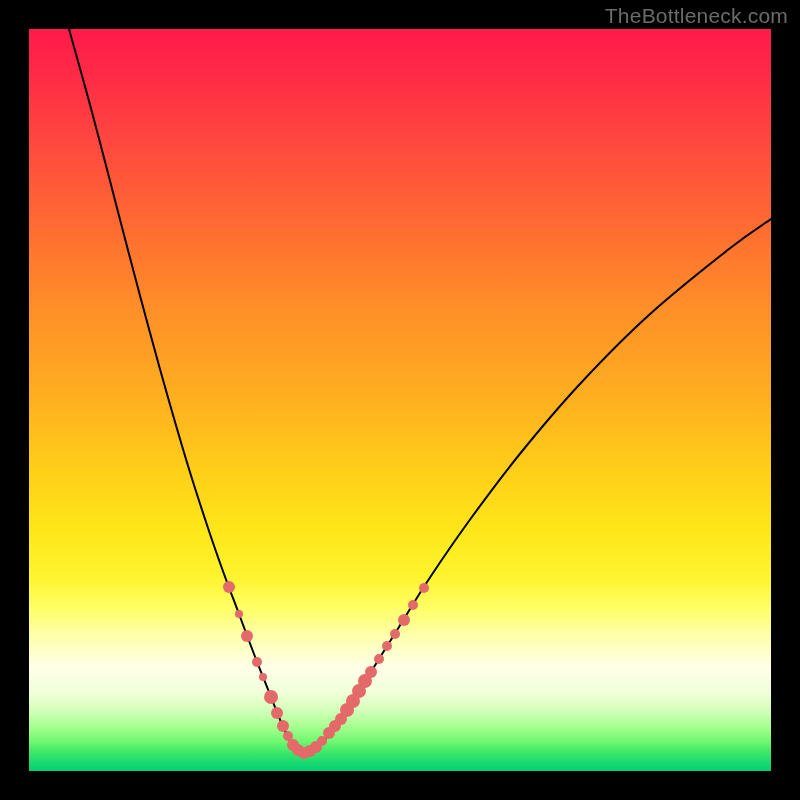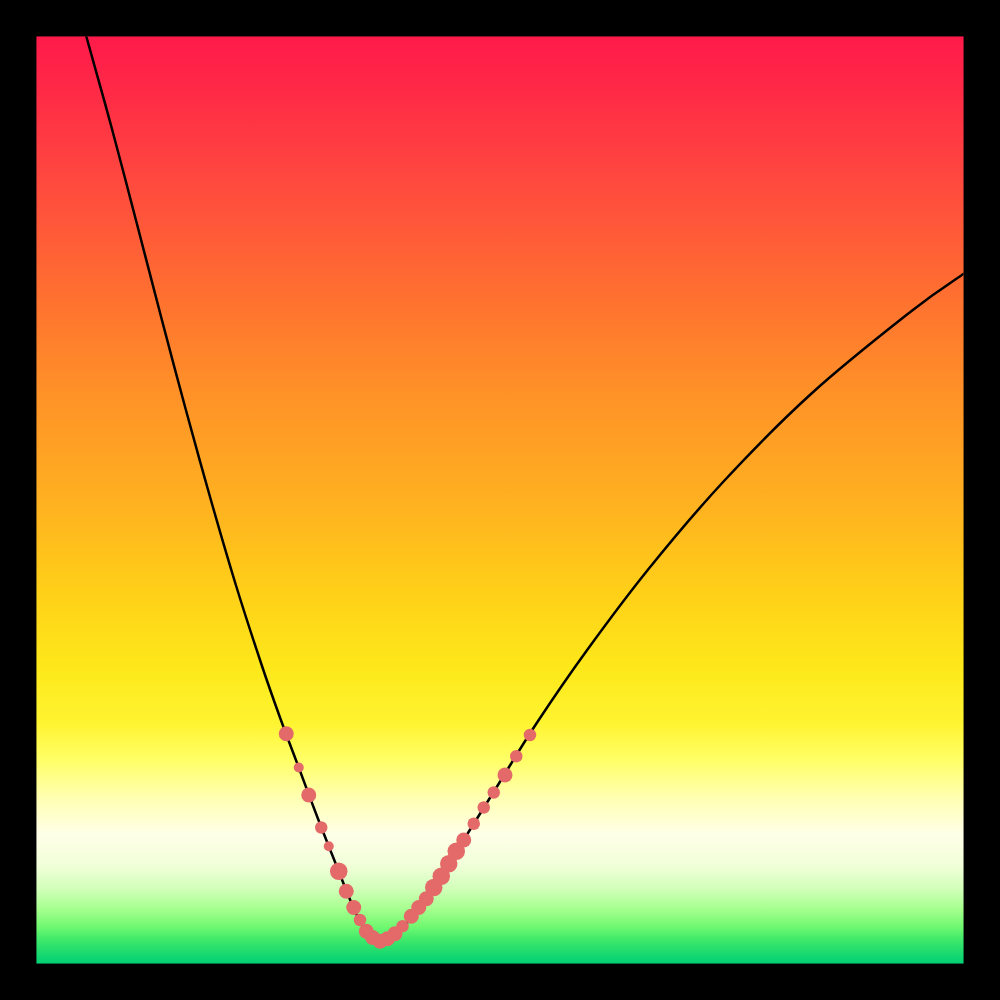--- a/index.html
+++ b/index.html
@@ -104,13 +104,14 @@
           <circle cx="350" cy="630" r="5" fill="#e46a6a"></circle>
           <circle cx="358" cy="617" r="5" fill="#e46a6a"></circle>
           <circle cx="366" cy="605" r="5" fill="#e46a6a"></circle>
           <circle cx="375" cy="591" r="6" fill="#e46a6a"></circle>
           <circle cx="384" cy="576" r="5" fill="#e46a6a"></circle>
           <circle cx="395" cy="559" r="5" fill="#e46a6a"></circle>
         </g>
     </svg>
   </div>
 
+  <div class="watermark">TheBottleneck.com</div>
 </div>
 
 </body></html>

